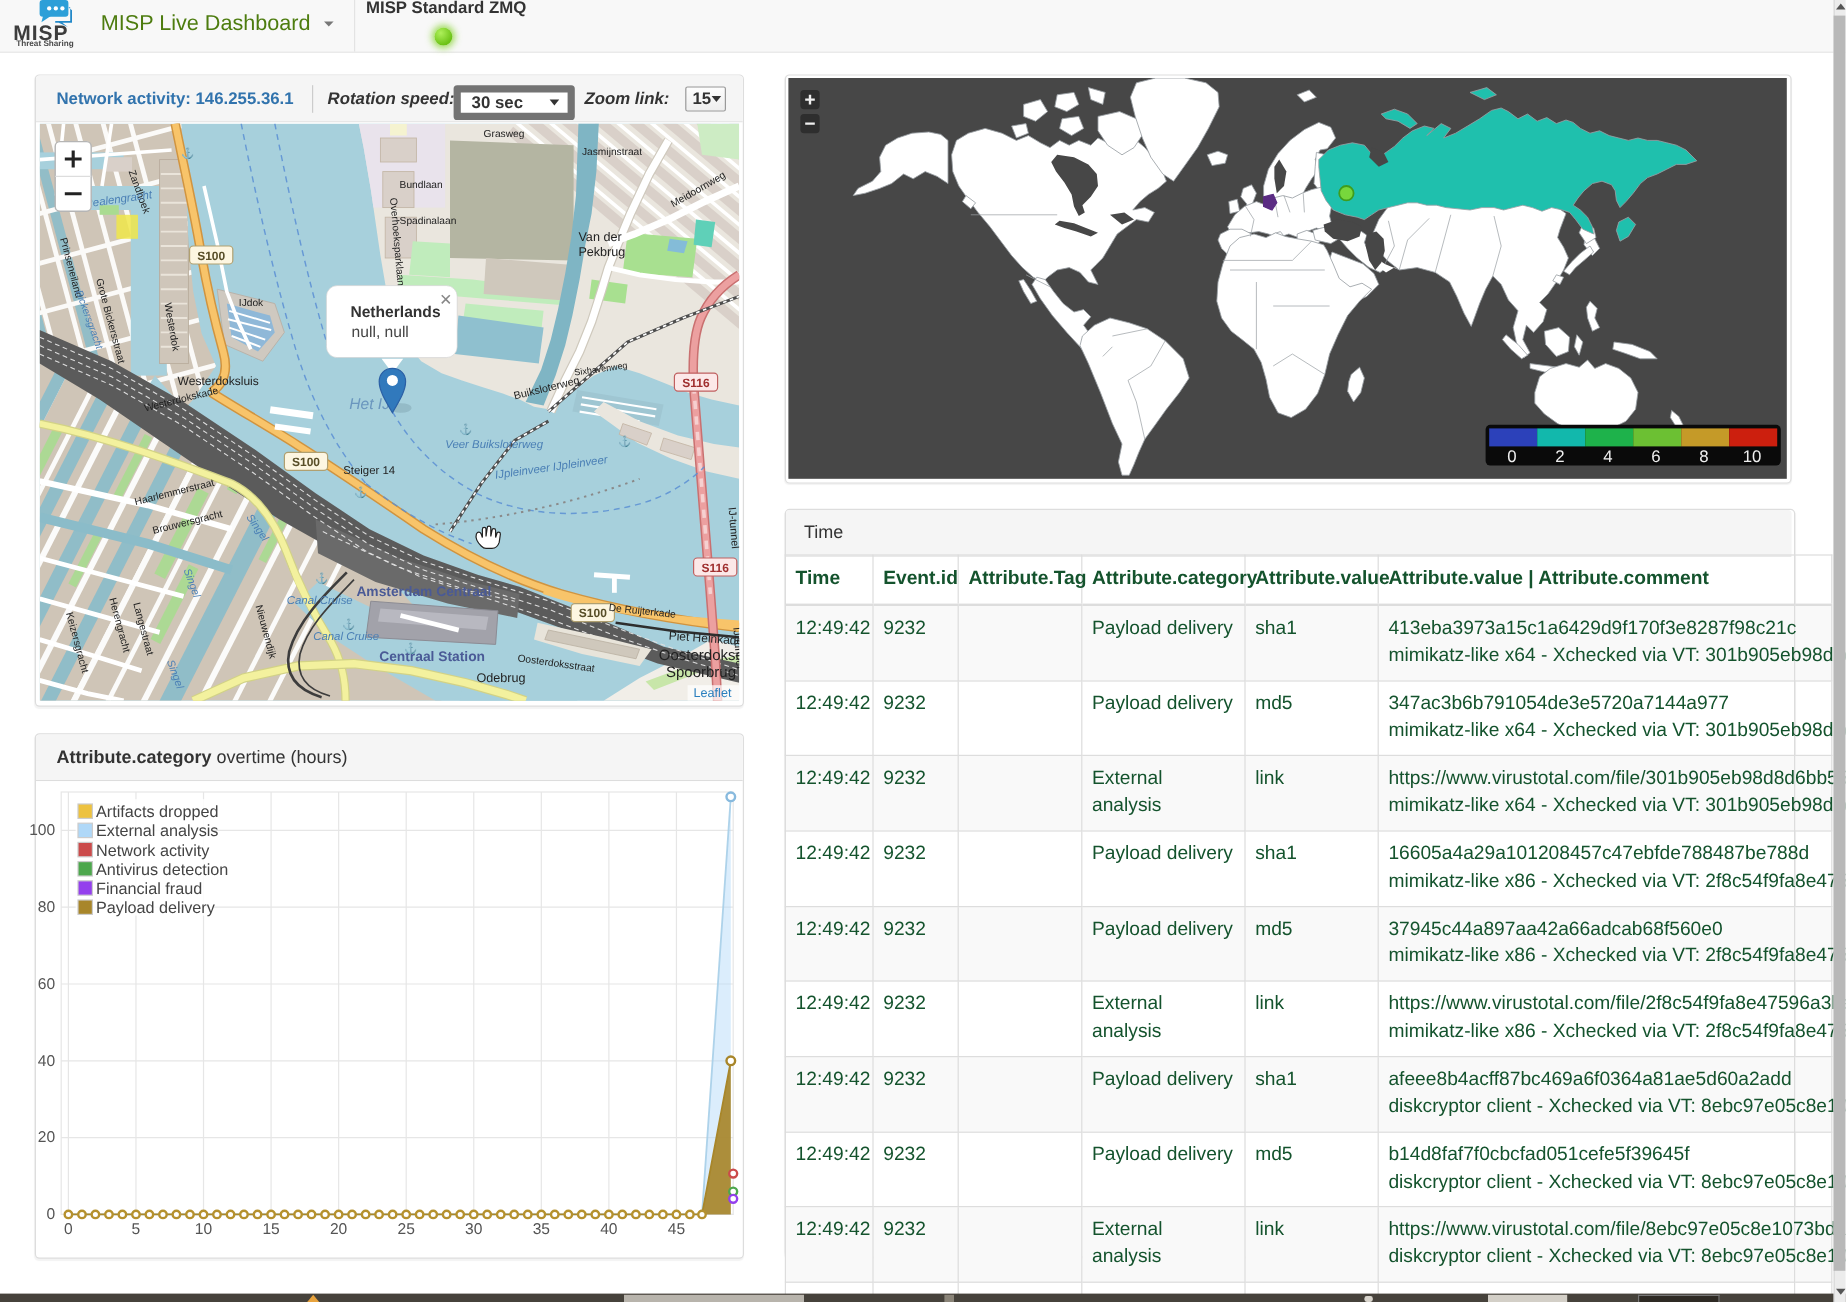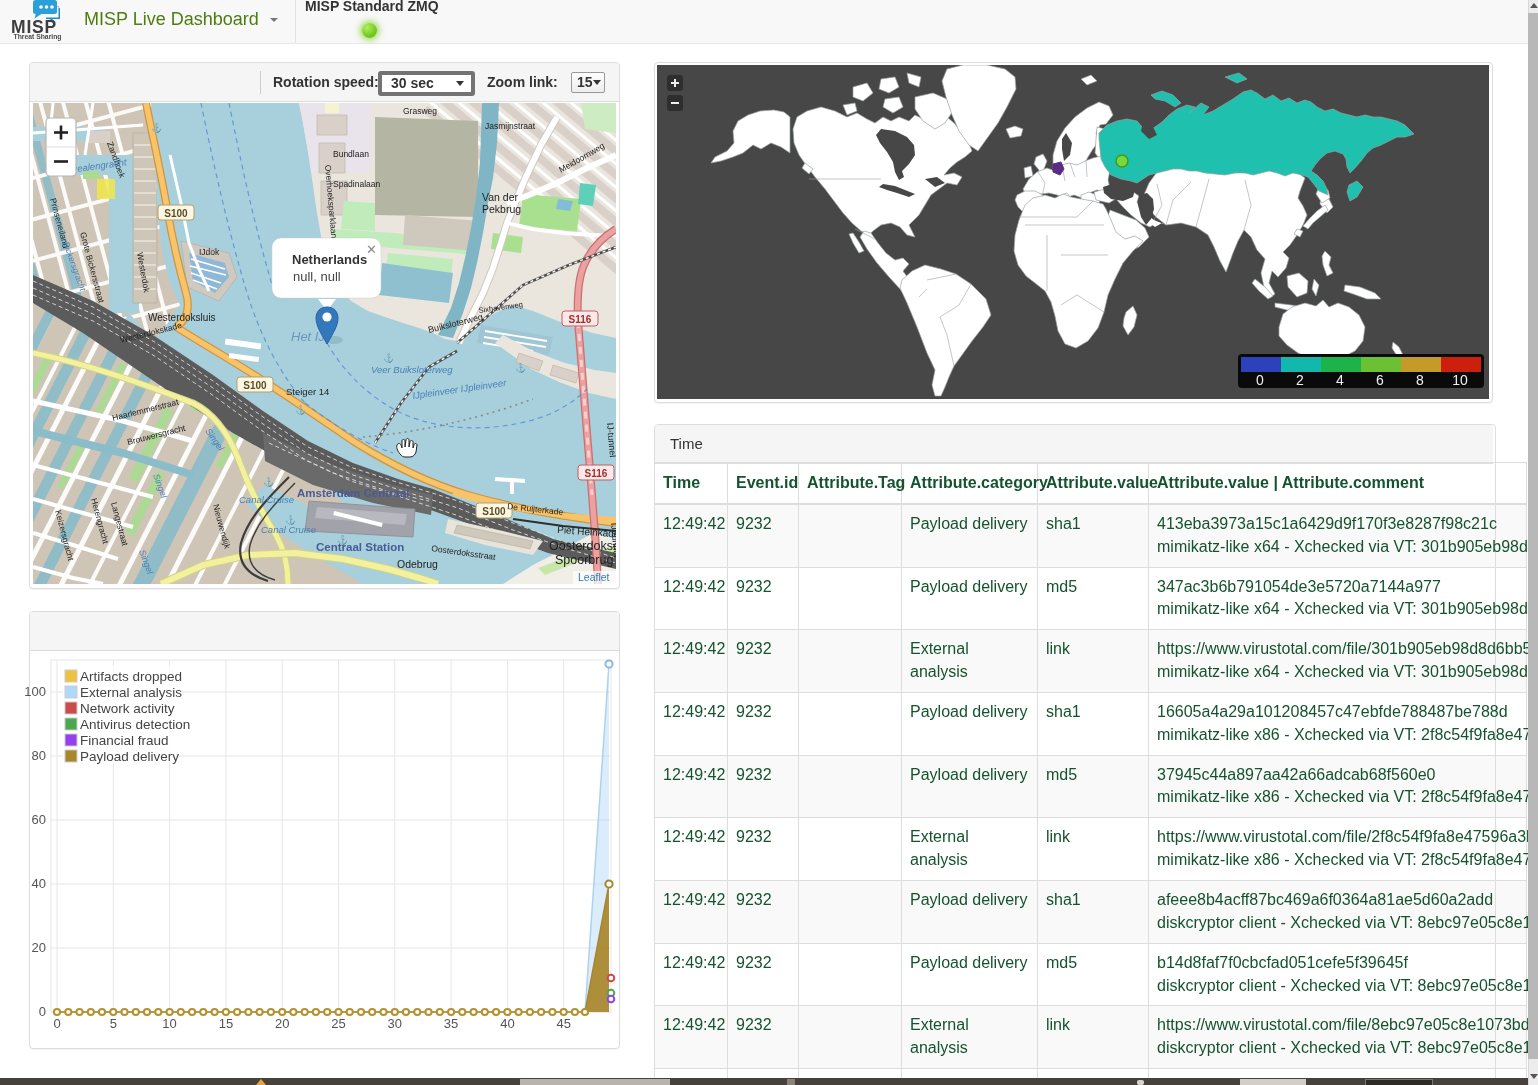--- a/index.html
+++ b/index.html
@@ -14,23 +14,23 @@
 #zmqlabel { position:absolute; left:305px; top:-2px; font-size:14px; font-weight:bold; color:#333; }
 #zmqdot { position:absolute; left:362px; top:23px; width:15px; height:15px; border-radius:50%; background:radial-gradient(circle at 35% 30%, #aef05a, #6cc216 70%); box-shadow:0 0 6px 2px rgba(130,210,40,.8); }
 
 .panel { position:absolute; background:#fff; border:1px solid #ddd; border-radius:4px; box-shadow:0 1px 1px rgba(0,0,0,.05); }
 .phead { position:absolute; left:0; top:0; right:0; height:38px; background:#f5f5f5; border-bottom:1px solid #ddd; border-radius:3px 3px 0 0; }
 
 #p1 { left:29px; top:62px; width:589px; height:525px; }
 #p1h { line-height:38px; }
 #netact { position:absolute; left:17px; top:0; line-height:39px; font-size:14px; font-weight:bold; color:#3173ad; }
 #p1sep { position:absolute; left:230px; top:8px; width:1px; height:23px; background:#ccc; }
-.hlbl { font-size:14px; font-weight:bold; color:#333; }
+.hlbl { font-size:14px; font-weight:bold; font-style:italic; color:#333; }
 #rotlbl { position:absolute; left:243px; top:0; line-height:39px; }
-#rotsel { position:absolute; left:348px; top:8px; width:80px; height:17px; border:4px solid #737373; border-radius:3px; background:#fff; font-size:14px; font-weight:bold; color:#333; line-height:17px; padding-left:9px; }
+#rotsel { position:absolute; left:348px; top:8px; width:80px; height:17px; border:6px solid #737373; border-radius:3px; background:#fff; font-size:14px; font-weight:bold; color:#333; line-height:17px; padding-left:9px; }
 #rotsel .car { position:absolute; right:7px; top:6px; }
 .car { width:0; height:0; border-top:5px solid #333; border-left:4px solid transparent; border-right:4px solid transparent; display:inline-block; }
 #zoomlbl { position:absolute; left:457px; top:0; line-height:39px; }
 #zoomsel { position:absolute; left:541px; top:9px; width:27px; height:19px; border:1px solid #999; border-radius:2px; background:linear-gradient(#fdfdfd,#eee); font-size:14px; font-weight:bold; color:#333; line-height:19px; padding-left:5px; }
 #zoomsel .car { position:absolute; right:3px; top:7px; }
 #osmmap { position:absolute; left:33px; top:103px; width:583px; height:481px; }
 
 #p2 { left:29px; top:611px; width:589px; height:436px; }
 #p2t { position:absolute; left:17px; top:0; line-height:39px; font-size:15px; color:#333; }
 #chart { position:absolute; left:22px; top:650px; width:595px; height:396px; }
@@ -74,20 +74,21 @@
   <text x="13.5" y="38.5" font-family="Liberation Sans" font-size="6.8" font-weight="bold" fill="#4a4a4a">Threat Sharing</text>
 </svg>
 </div>
 <div id="brandtext">MISP Live Dashboard <span class="caret"></span></div>
 <div id="navdiv"></div>
 <div id="zmqlabel">MISP Standard ZMQ</div>
 <div id="zmqdot"></div>
 
 <div id="p1" class="panel">
     <div id="p1h" class="phead"></div>
+  <div id="netact">Network activity: 146.255.36.1</div>
   <div id="p1sep"></div>
   <div id="rotlbl" class="hlbl">Rotation speed:</div>
   <div id="rotsel">30 sec<span class="car"></span></div>
   <div id="zoomlbl" class="hlbl">Zoom link:</div>
   <div id="zoomsel">15<span class="car"></span></div>
 </div>
 <div id="osmmap">
 <svg width="583" height="481" viewBox="0 0 583 481" xmlns="http://www.w3.org/2000/svg">
 <defs>
 <clipPath id="cpBL">
@@ -452,20 +453,21 @@
         </g>
 </g>
 
 <rect x="540" y="468" width="43" height="13" fill="#ffffff" opacity="0.7"></rect>
 <text x="545" y="478" font-size="10.5" fill="#2a7fbe">Leaflet</text>
 </svg>
 </div>
 
 <div id="p2" class="panel">
     <div class="phead"></div>
+  <div id="p2t"><b>Attribute.category</b> overtime (hours)</div>
 </div>
 <div id="chart">
 <svg width="595" height="396" viewBox="-8 0 595 396" xmlns="http://www.w3.org/2000/svg">
   <g stroke="#e6e6e6" stroke-width="1">
     <line x1="27" y1="10" x2="27" y2="362"></line>
         <line x1="83.3" y1="10" x2="83.3" y2="362"></line>
         <line x1="139.6" y1="10" x2="139.6" y2="362"></line>
         <line x1="195.9" y1="10" x2="195.9" y2="362"></line>
         <line x1="252.2" y1="10" x2="252.2" y2="362"></line>
         <line x1="308.5" y1="10" x2="308.5" y2="362"></line>

